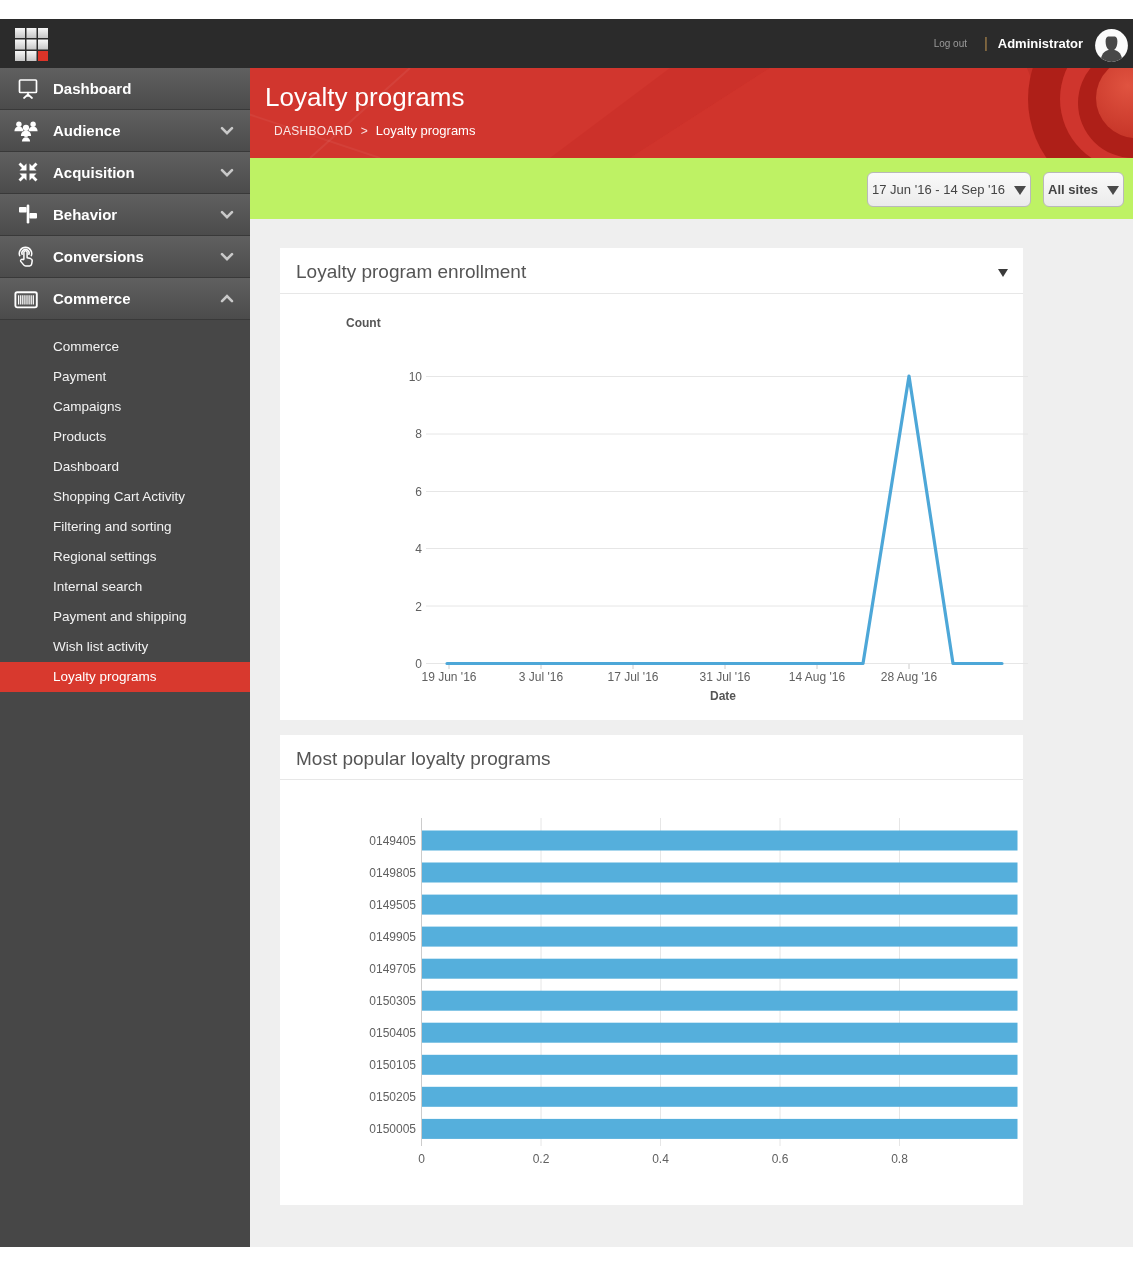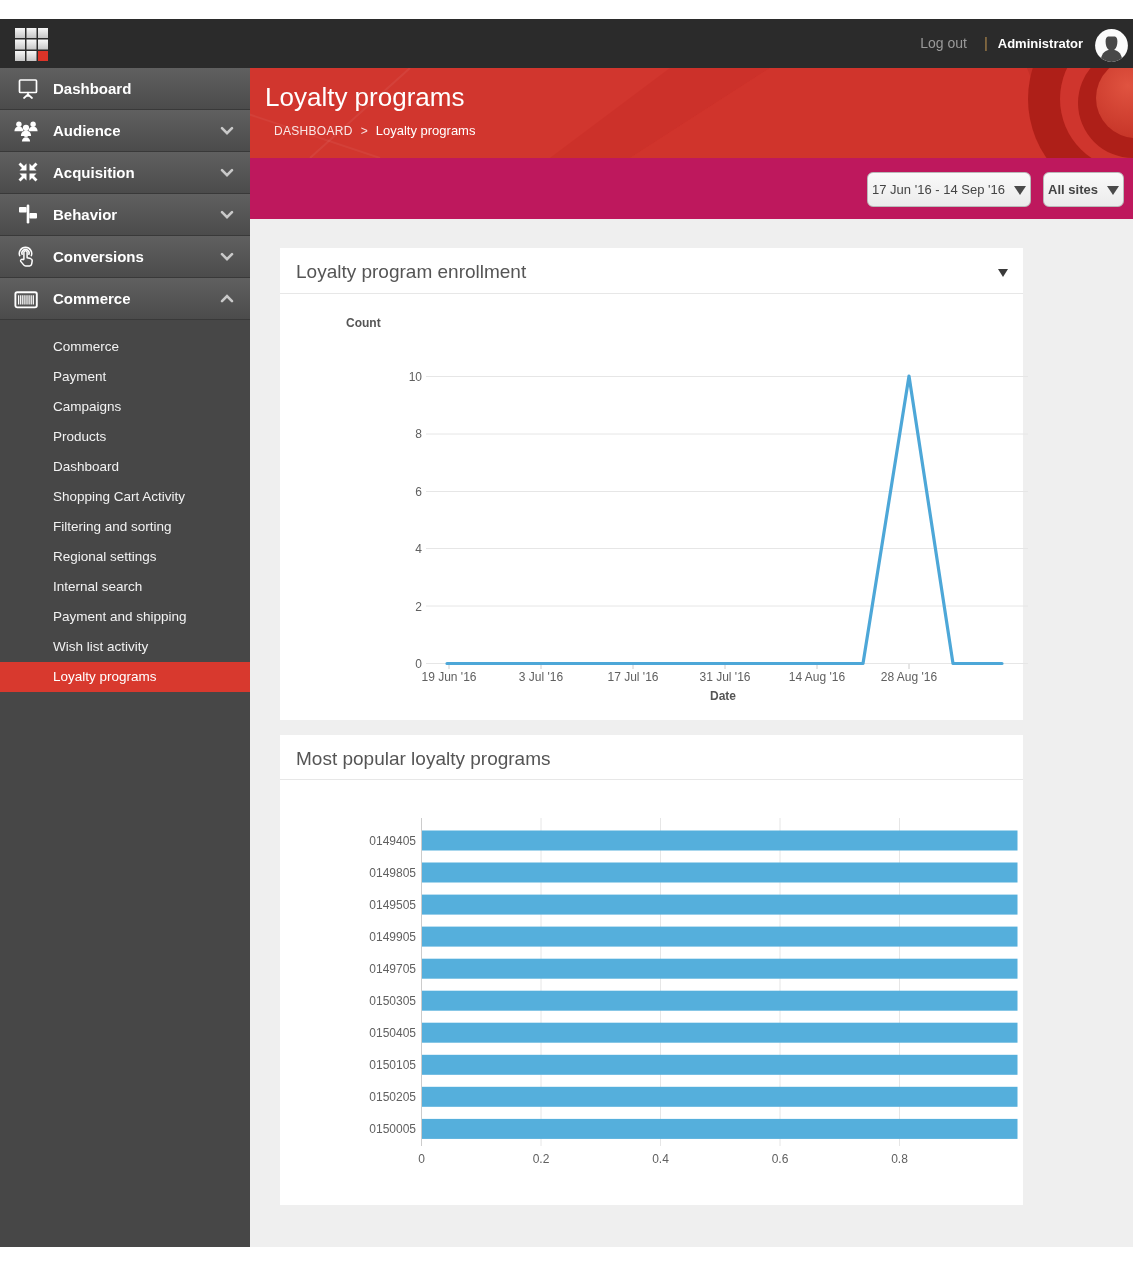--- a/index.html
+++ b/index.html
@@ -1,39 +1,39 @@
 <!DOCTYPE html>
 <html><head>
 <meta charset="utf-8">
 <style>
 * { margin:0; padding:0; box-sizing:border-box; }
 html,body { width:1133px; height:1272px; background:#fff; font-family:"Liberation Sans", sans-serif; position:relative; overflow:hidden; }
 .abs { position:absolute; }
 
 #topbar { left:0; top:19px; width:1133px; height:49px; background:#2b2b2b; }
-#logout { right:166px; top:0; height:31px; line-height:49px; color:#9a9a9a; font-size:14px; }
+#logout { right:166px; top:0; height:31px; line-height:49px; color:#9a9a9a; font-size:10px; }
 #sep { right:145px; top:0; height:49px; line-height:47px; color:#a8834a; font-size:15px; }
 #admin { right:50px; top:0; height:49px; line-height:49px; color:#fff; font-size:13px; font-weight:bold; }
 
 #sidebar { left:0; top:68px; width:250px; height:1179px; background:#474747; }
 .mitem { position:relative; width:250px; height:42px; background:linear-gradient(#606060,#4b4b4b); border-bottom:1px solid #393939; }
 .mitem .mtxt { position:absolute; left:53px; top:0; height:41px; line-height:41px; color:#fff; font-size:15px; font-weight:bold; }
 .mitem svg.ic { position:absolute; left:16px; top:8px; }
 .mitem svg.chev { position:absolute; right:16px; top:16px; }
 .sub { position:relative; width:250px; padding-top:12px; }
 .sitem { position:relative; width:250px; height:30px; line-height:30px; color:#f2f2f2; font-size:13.5px; padding-left:53px; }
 .sitem.sel { background:#d8392e; color:#fff; }
 
 #banner { left:250px; top:68px; width:883px; height:90px; overflow:hidden; }
 #btitle { left:15px; top:14px; color:#fff; font-size:26px; z-index:3; }
 #bcrumb { left:15px; top:55px; color:#fff; font-size:13px; z-index:3;margin-left:9px; }
 #bcrumb .bc1 { color:rgba(255,255,255,0.88); font-size:12px; letter-spacing:0.3px; }
 #bcrumb .bsep { color:rgba(255,255,255,0.85); padding:0 8px; font-size:12px; }
 
-#toolbar { left:250px; top:158px; width:883px; height:61px; background:#be185d; }
+#toolbar { left:250px; top:158px; width:883px; height:61px; background:#bef264; }
 .btn { position:absolute; top:14px; height:35px; border:1px solid #b9b9b9; border-radius:6px; background:linear-gradient(#fafafa,#ebebeb); color:#444; font-size:13px; line-height:33px; text-align:center; white-space:nowrap; }
 .btn .car { display:inline-block; width:0; height:0; border-left:6.5px solid transparent; border-right:6.5px solid transparent; border-top:9px solid #4a4a4a; margin-left:9px; vertical-align:-1px; }
 
 #graybg { left:250px; top:219px; width:883px; height:1028px; background:#efefef; }
 .card { position:absolute; left:30px; width:743px; background:#fff; }
 .chead { position:relative; height:46px; border-bottom:1px solid #e7e7e7; }
 .chead .ct { position:absolute; left:16px; top:13px; font-size:19px; color:#555; }
 #card1 { top:29px; height:472px; }
 #card2 { top:516px; height:470px; }
 #card2 .chead { height:45px; }

